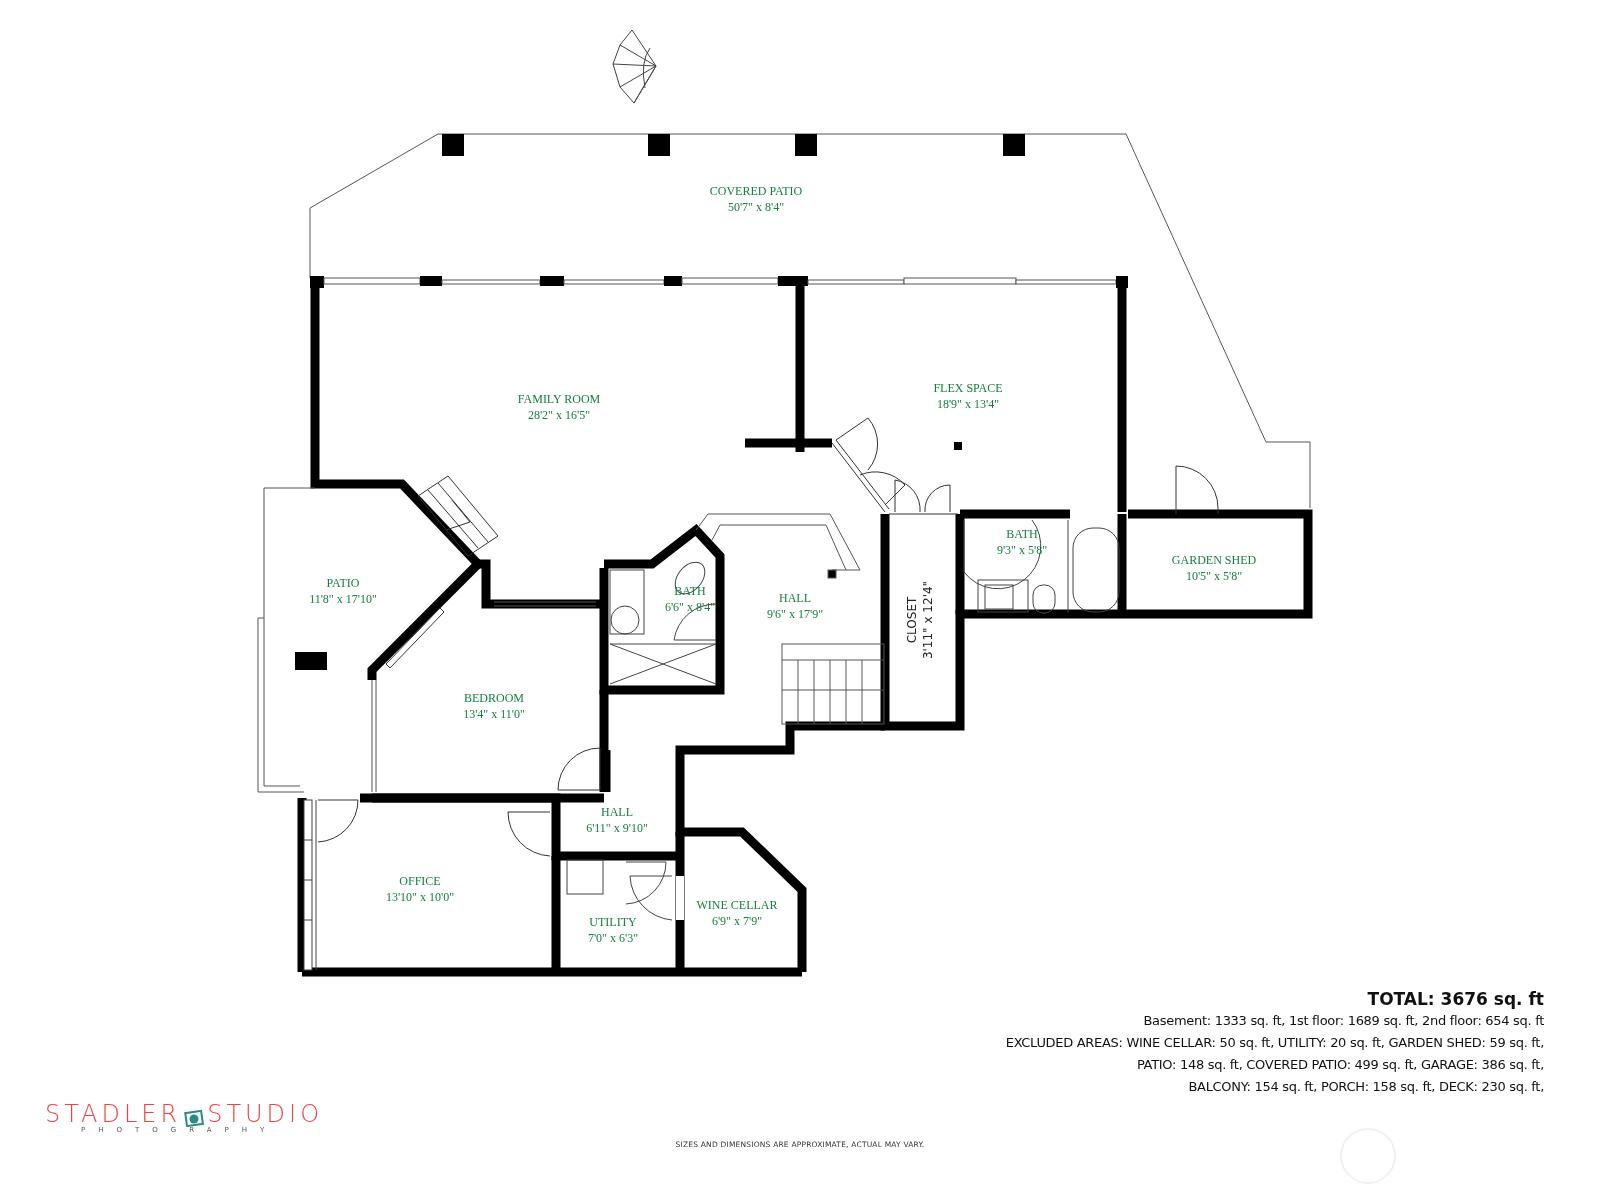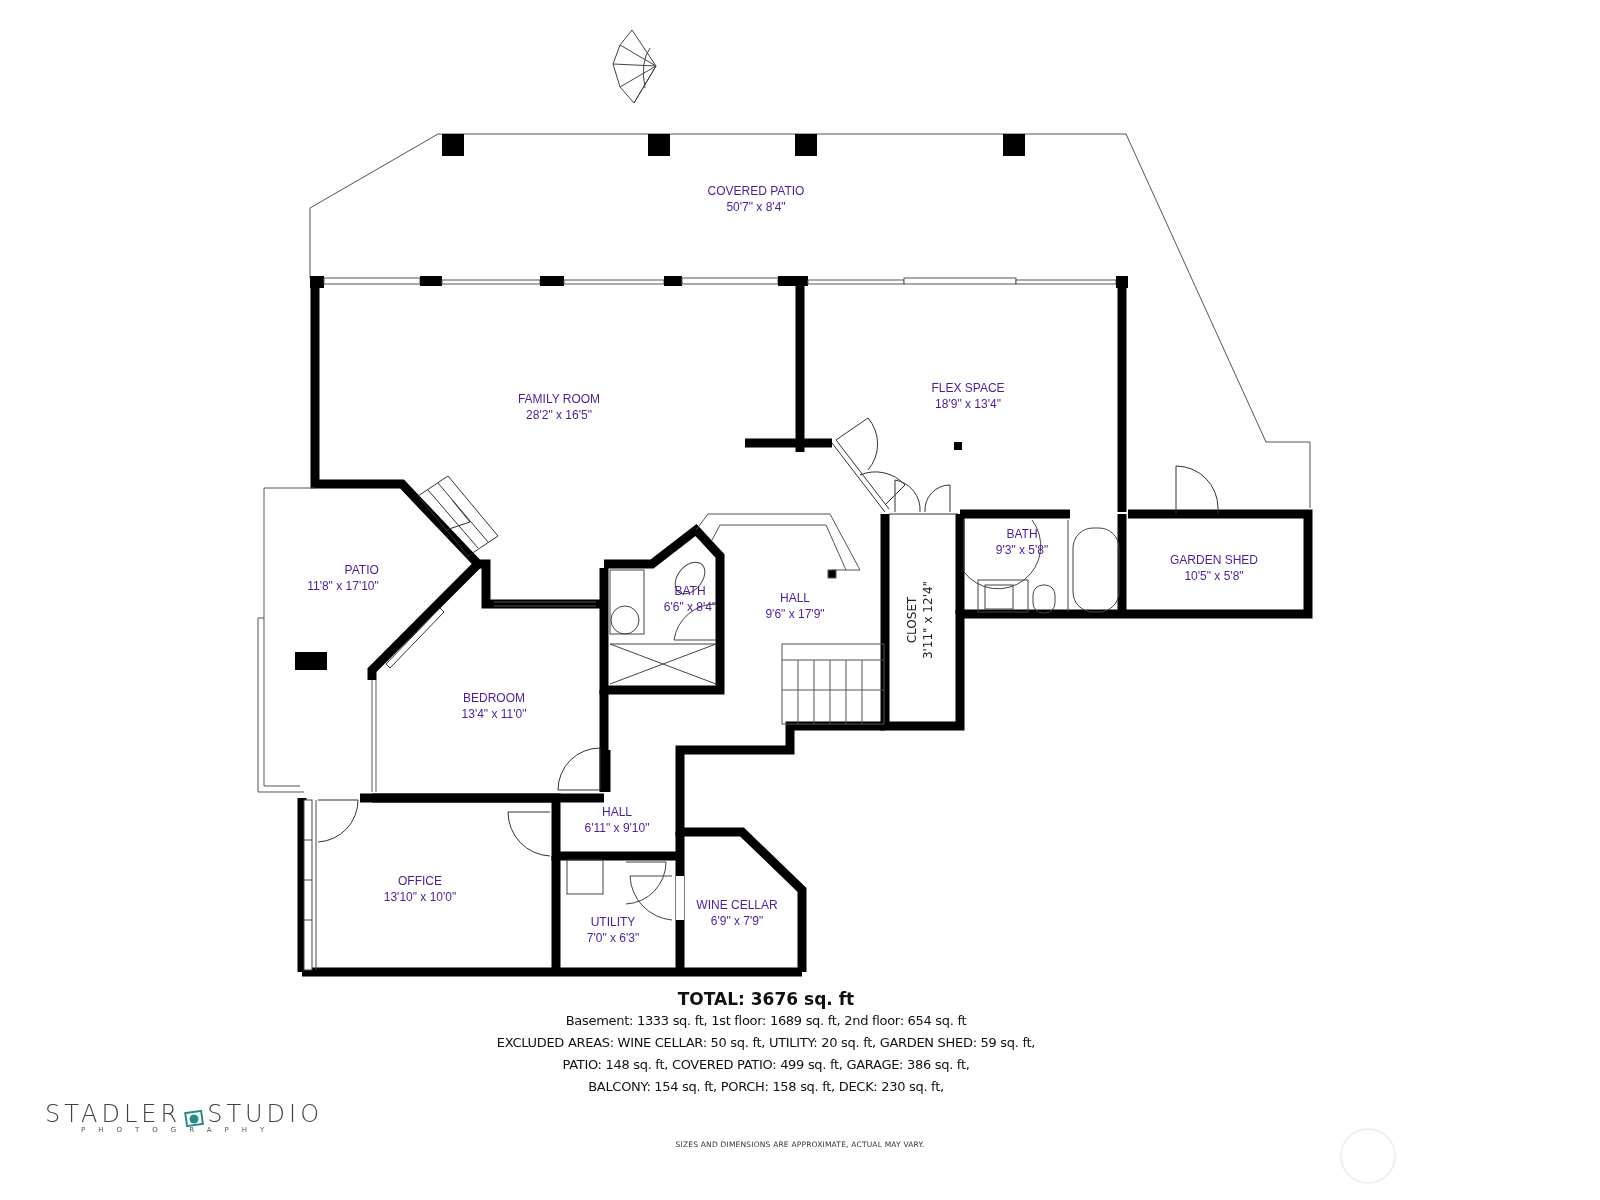--- a/index.html
+++ b/index.html
@@ -1,25 +1,25 @@
 <!DOCTYPE html>
 <html><head>
 <meta charset="utf-8">
 <style>
   html, body { margin:0; padding:0; background:#ffffff; }
   body { width:1600px; height:1200px; position:relative; overflow:hidden; font-family:"Liberation Sans", sans-serif; }
   #plan { position:absolute; left:0; top:0; width:1600px; height:1200px; }
-  .lbl { position:absolute; text-align:center; color:#4c1d95; font-family:Liberation Sans, sans-serif; font-size:12px; line-height:16px; transform:translateX(-50%); white-space:nowrap; }
+  .lbl { position:absolute; text-align:center; color:#15803d; font-family:Liberation Serif, serif; font-size:12px; line-height:16px; transform:translateX(-50%); white-space:nowrap; }
   .lbl-vert { position:absolute; color:#222; font-family:"DejaVu Sans", sans-serif; font-size:12px; line-height:16px; transform:translate(-50%,-50%) rotate(-90deg); text-align:center; white-space:nowrap; }
-  .summary { position:absolute; left:0; top:1010px; width:1532px; text-align:center; color:#111; font-family:"DejaVu Sans", sans-serif; }
+  .summary { position:absolute; left:12px; top:1010px; width:1532px; text-align:right; color:#111; font-family:"DejaVu Sans", sans-serif; }
   .summary .total { font-weight:bold; font-size:17px; line-height:22px; }
   .summary .line { font-size:13px; line-height:22px; letter-spacing:-0.3px; }
   .disclaimer { position:absolute; left:0; top:1168px; width:1600px; text-align:center; font-size:7.5px; color:#333; font-family:"DejaVu Sans", sans-serif; letter-spacing:0.2px; }
   .logo { position:absolute; left:45px; top:1122px; }
-  .logo .name { font-family:"DejaVu Sans", sans-serif; font-size:24px; letter-spacing:4px; color:#404040; font-weight:300; display:flex; align-items:center;text-align:right; }
+  .logo .name { font-family:"DejaVu Sans", sans-serif; font-size:24px; letter-spacing:4px; color:#ef4444; font-weight:300; display:flex; align-items:center;text-align:right; }
   .logo .cam { display:inline-block; width:20px; height:18px; margin:0 3px; position:relative; }
   .logo .sub { font-family:"DejaVu Sans", sans-serif; font-size:7px; letter-spacing:13px; color:#555; margin-left:36px; margin-top:-2px; }
   .watermark { position:absolute; left:1340px; top:1128px; width:52px; height:52px; border:2px solid #f0f0f0; border-radius:50%; }
 </style>
 </head>
 <body>
 
 <svg id="plan" viewBox="0 0 1600 1200" xmlns="http://www.w3.org/2000/svg">
 
   <g stroke="#444" stroke-width="1" fill="none">
@@ -182,21 +182,21 @@
   <div>50'7" x 8'4"</div>
 </div>
 <div class="lbl" style="left:559px;top:391px;">
   <div>FAMILY ROOM</div>
   <div>28'2" x 16'5"</div>
 </div>
 <div class="lbl" style="left:968px;top:380px;">
   <div>FLEX SPACE</div>
   <div>18'9" x 13'4"</div>
 </div>
-<div class="lbl" style="left:343px;top:562px;text-align:right;">
+<div class="lbl" style="left:343px;top:575px;">
   <div>PATIO</div>
   <div>11'8" x 17'10"</div>
 </div>
 <div class="lbl" style="left:690px;top:583px;">
   <div>BATH</div>
   <div>6'6" x 8'4"</div>
 </div>
 <div class="lbl" style="left:795px;top:590px;">
   <div>HALL</div>
   <div>9'6" x 17'9"</div>

